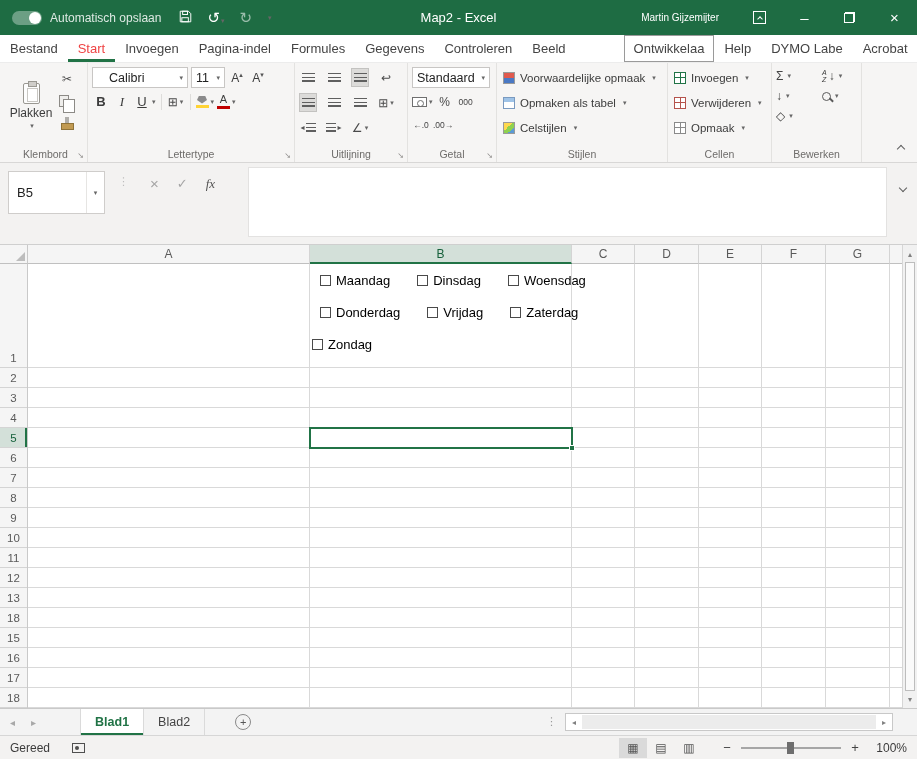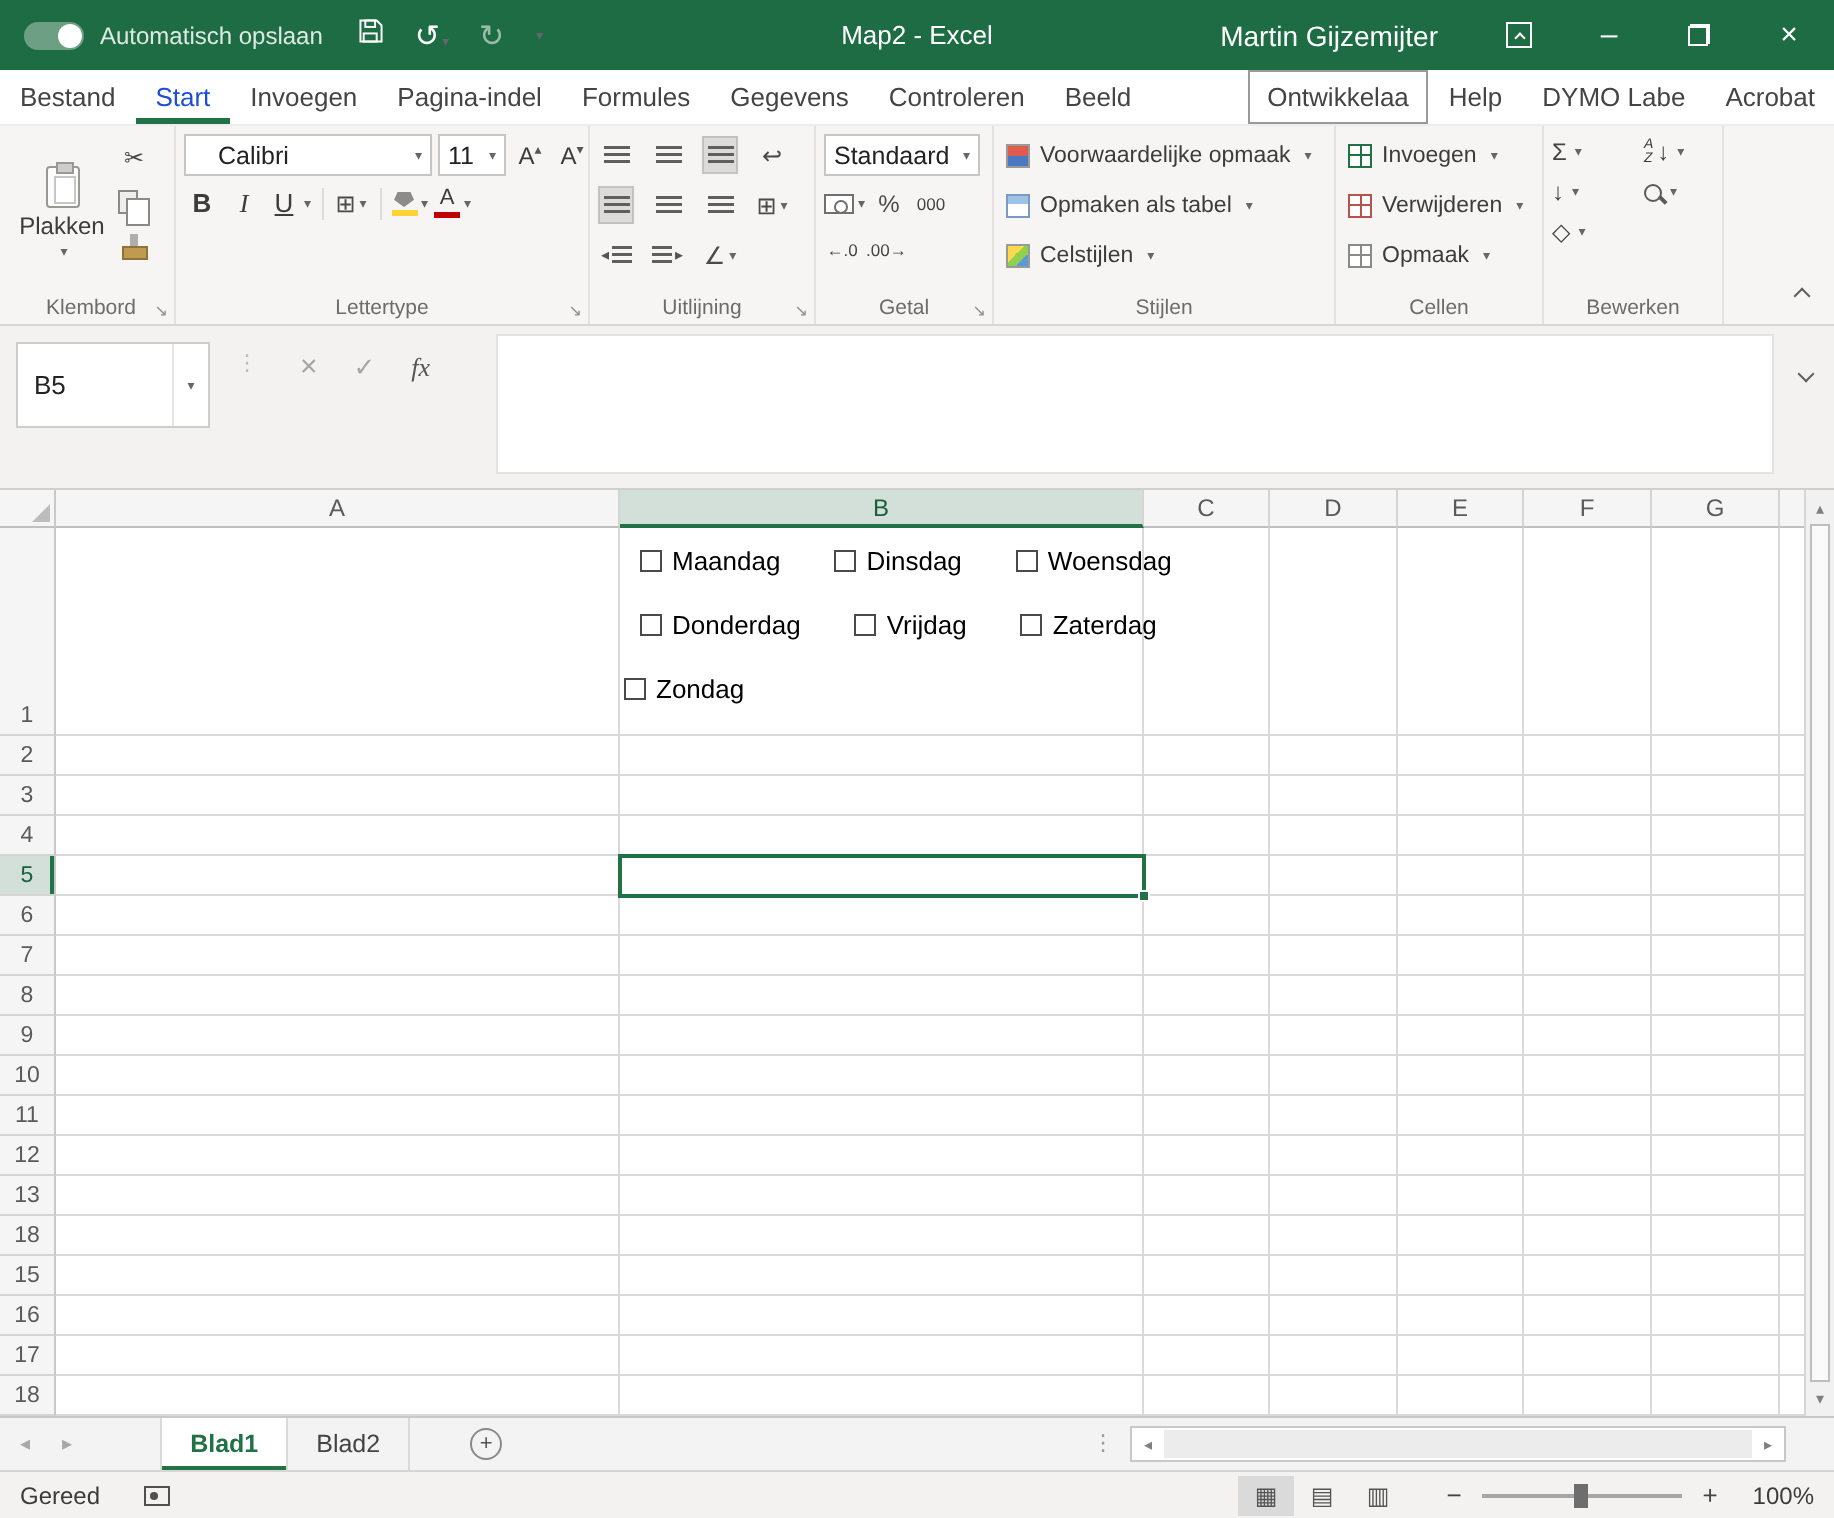--- a/index.html
+++ b/index.html
@@ -14,36 +14,36 @@
     background:#1e6c43; color:#fff; display:flex; align-items:center; }
   .toggle { width:30px; height:14px; border-radius:7px; background:rgba(255,255,255,.35);
     margin-left:12px; position:relative; flex:none; }
   .toggle .knob { position:absolute; right:1px; top:1px; width:12px; height:12px; border-radius:50%; background:#fff; }
   .autosave-label { font-size:12px; color:rgba(255,255,255,.85); margin:0 18px 0 8px; white-space:nowrap; }
   .qat { display:flex; align-items:center; gap:15px; font-size:15px; }
   .qat .dis { opacity:.55; }
   .qat .dd { font-size:7px; margin-left:1px; }
   .tb-title { position:absolute; left:200px; right:200px; text-align:center; font-size:13px; pointer-events:none; }
   .tb-right { margin-left:auto; display:flex; align-items:center; height:100%; z-index:2; }
-  .tb-user { font-size:14px; margin-right:18px; white-space:nowrap; }
+  .tb-user { font-size:10px; margin-right:18px; white-space:nowrap; }
   .winbtn { width:45px; height:100%; display:flex; align-items:center; justify-content:center; font-size:15px; }
   .ic-ribopt { width:13px; height:13px; border:1px solid #fff; display:flex; align-items:center; justify-content:center; }
   .chev { width:6px; height:6px; border-left:1.5px solid #5f5f5f; border-top:1.5px solid #5f5f5f; display:inline-block; }
   .chev.up { transform:rotate(45deg); }
   .chev.down { transform:rotate(225deg); }
   .chev.w { border-color:#fff; width:4px; height:4px; border-width:1px; transform:rotate(45deg); margin-top:2px; }
   .ic-restore { width:11px; height:11px; position:relative; }
   .ic-restore::before { content:""; position:absolute; right:0; top:0; width:8px; height:8px; border:1px solid #fff; }
   .ic-restore::after { content:""; position:absolute; left:0; bottom:0; width:8px; height:8px; border:1px solid #fff; background:#1e6c43; }
 
   
   #tabstrip { position:absolute; top:35px; left:0; right:0; height:28px; background:#fff;
     display:flex; align-items:stretch; font-size:13px; color:#444; border-bottom:1px solid #ececec; }
   .rtab { display:flex; align-items:center; padding:0 10px; white-space:nowrap; }
-  .rtab.active { color:#1d4ed8; box-shadow:inset 0 -3px 0 #217346; }
+  .rtab.active { color:#ef4444; box-shadow:inset 0 -3px 0 #217346; }
   .rtab.boxed { box-shadow:inset 0 0 0 1px #9a9a9a;margin-left:48px; }
   .tellme { margin-left:auto; display:flex; align-items:center; gap:6px; color:#555; padding:0 12px; }
   .ic-mag { width:9px; height:9px; border:1.5px solid #5a5a5a; border-radius:50%; position:relative; display:inline-block; }
   .ic-mag::after { content:""; position:absolute; width:5px; height:1.5px; background:#5a5a5a; right:-4px; bottom:-1px; transform:rotate(45deg); }
 
   
   #ribbon { position:absolute; top:63px; left:0; right:0; height:100px; background:#f6f5f4;
     border-bottom:1px solid #d8d7d6; display:flex; padding-left:4px; }
   .grp { position:relative; border-right:1px solid #e3e2e0; padding:4px 4px 16px; display:flex; gap:4px; flex:none; }
   .g-clip{width:84px;} .g-font{width:207px;} .g-align{width:113px;} .g-num{width:89px;}
@@ -61,21 +61,21 @@
   .clipcol { display:flex; flex-direction:column; justify-content:flex-start; gap:3px; padding-top:2px; }
   .ic-clip { width:17px; height:21px; border:1px solid #9a9892; background:#fdfdfd; border-radius:2px; position:relative; }
   .ic-clip::before { content:""; position:absolute; left:4px; top:-3px; width:7px; height:4px; background:#cfcdc9; border:1px solid #9a9892; }
   .ic-clip::after { content:""; position:absolute; left:3px; top:4px; width:9px; height:12px; background:#fff; border:1px solid #c9c7c3; }
   .ic-copy { width:10px; height:12px; border:1px solid #8c8a86; background:#efeeec; position:relative; }
   .ic-copy::before { content:""; position:absolute; left:3px; top:3px; width:10px; height:12px; border:1px solid #8c8a86; background:#fff; }
   .ic-brush { width:4px; height:6px; background:#b0aeaa; position:relative; margin:0 5px 6px 5px; }
   .ic-brush::before { content:""; position:absolute; top:6px; left:-4px; width:11px; height:5px; background:#c19a52; border:1px solid #8f7339; }
   .combo { background:#fff; border:1px solid #c8c6c4; height:21px; display:flex; align-items:center; font-size:12.5px; padding:0 4px; color:#222; }
   .combo .dd { margin-left:auto; }
-  .font-name { width:124px;padding-left:16px; } .font-size { width:34px; } .ncombo { width:78px; }
+  .font-name { width:96px;padding-left:16px; } .font-size { width:34px; } .ncombo { width:78px; }
   .fmt { font-size:13px; width:16px; text-align:center; color:#3c3c3c; }
   .fmt.b { font-weight:bold; }
   .fmt.i { font-style:italic; font-family:"Liberation Serif", serif; }
   .fmt.u { text-decoration:underline; }
   .grow-btn { display:flex; align-items:flex-start; font-size:12px; color:#3c3c3c; }
   .grow-btn .tri { font-size:7px; margin-top:0; color:#555; }
   .clrstack { display:flex; flex-direction:column; align-items:center; line-height:1; font-size:11px; color:#3c3c3c; }
   .clr-bar { width:13px; height:3px; margin-top:1px; }
   .yellow { background:#ffd335; } .red { background:#c00000; }
   .ic-bucket { width:10px; height:8px; background:#8b8b8b; clip-path:polygon(20% 0,80% 0,100% 55%,50% 100%,0 55%); }

